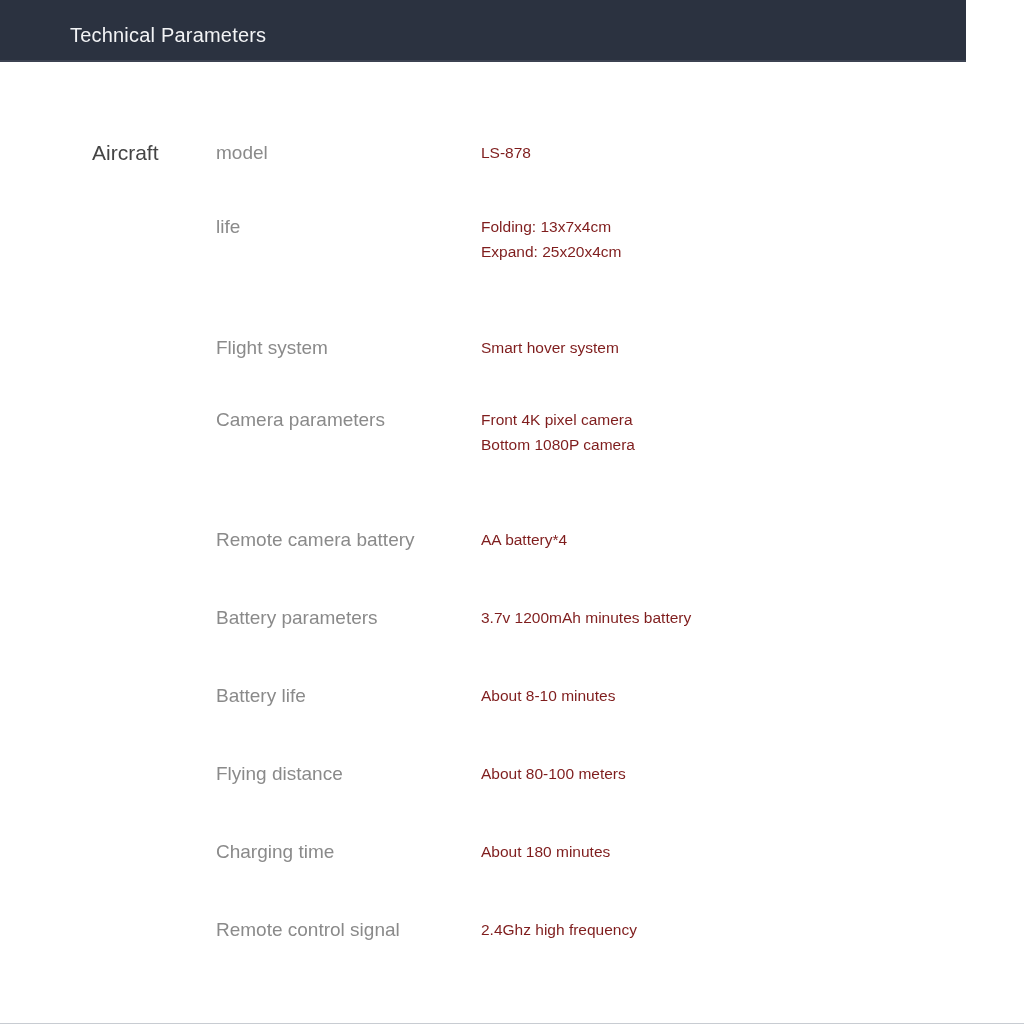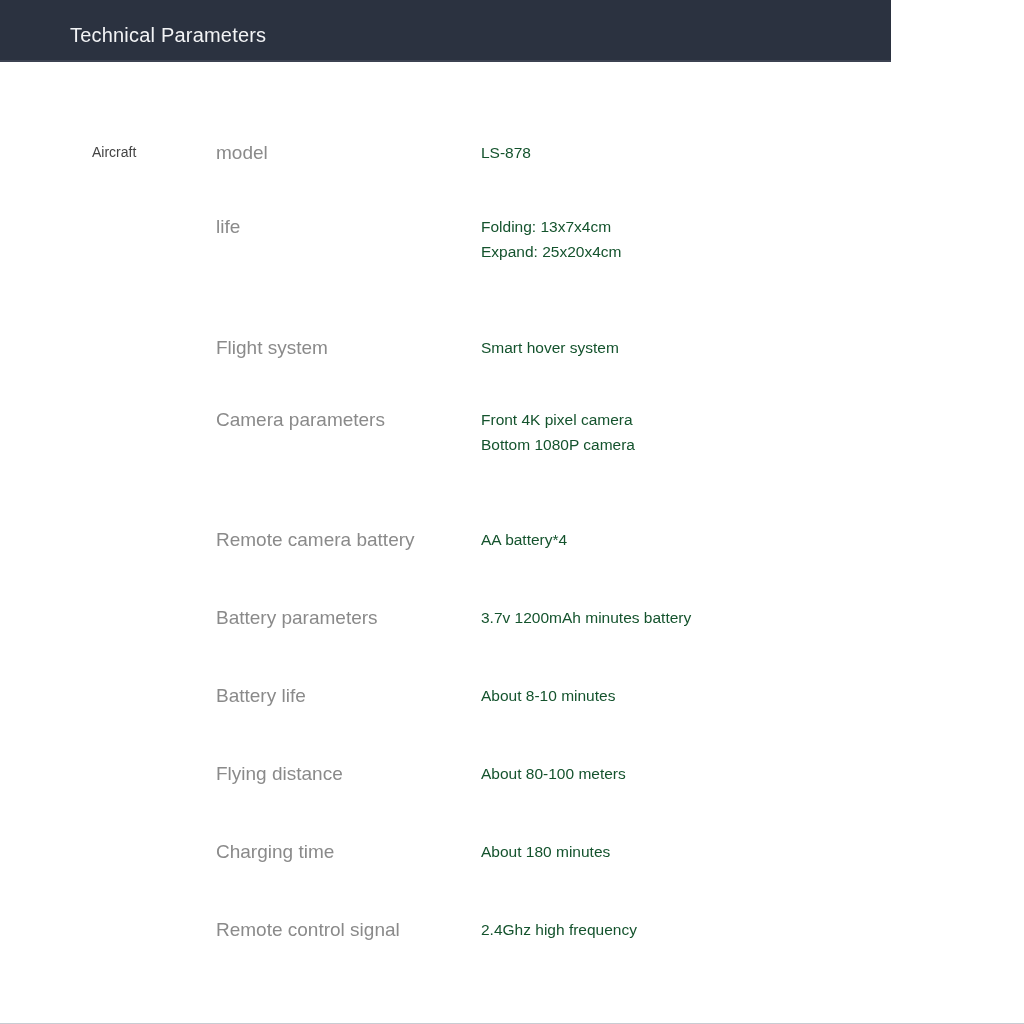--- a/index.html
+++ b/index.html
@@ -15,21 +15,21 @@
     position: relative;
     box-sizing: border-box;
     border-bottom: 1px solid #c8ccd2;
   }
 
   
   #header-band {
     position: absolute;
     left: 0;
     top: 0;
-    width: 891px;
+    width: 966px;
     height: 62px;
     background: #2b3240;
     border-bottom: 2px solid #3c4251;
     box-sizing: border-box;
   }
   #header-title {
     position: absolute;
     left: 70px;
     top: 22px;
     font-size: 20px;
@@ -51,21 +51,21 @@
   .spec-row {
     position: absolute;
     left: 0;
     width: 1024px;
   }
 
   .group-label {
     position: absolute;
     left: 92px;
     top: 0;
-    font-size: 14px;
+    font-size: 21px;
     line-height: 25px;
     color: #444444;
     white-space: nowrap;
   }
 
   .param-name {
     position: absolute;
     left: 216px;
     top: 0;
     font-size: 19px;
@@ -73,21 +73,21 @@
     color: #8a8a8a;
     white-space: nowrap;
   }
 
   .param-value {
     position: absolute;
     left: 481px;
     top: 0;
     font-size: 15.5px;
     line-height: 25px;
-    color: #14532d;
+    color: #7f1d1d;
     white-space: pre-line;
   }
 </style>
 </head>
 <body>
 
 <div id="header-band">
   <div id="header-title">Technical Parameters</div>
 </div>
 

